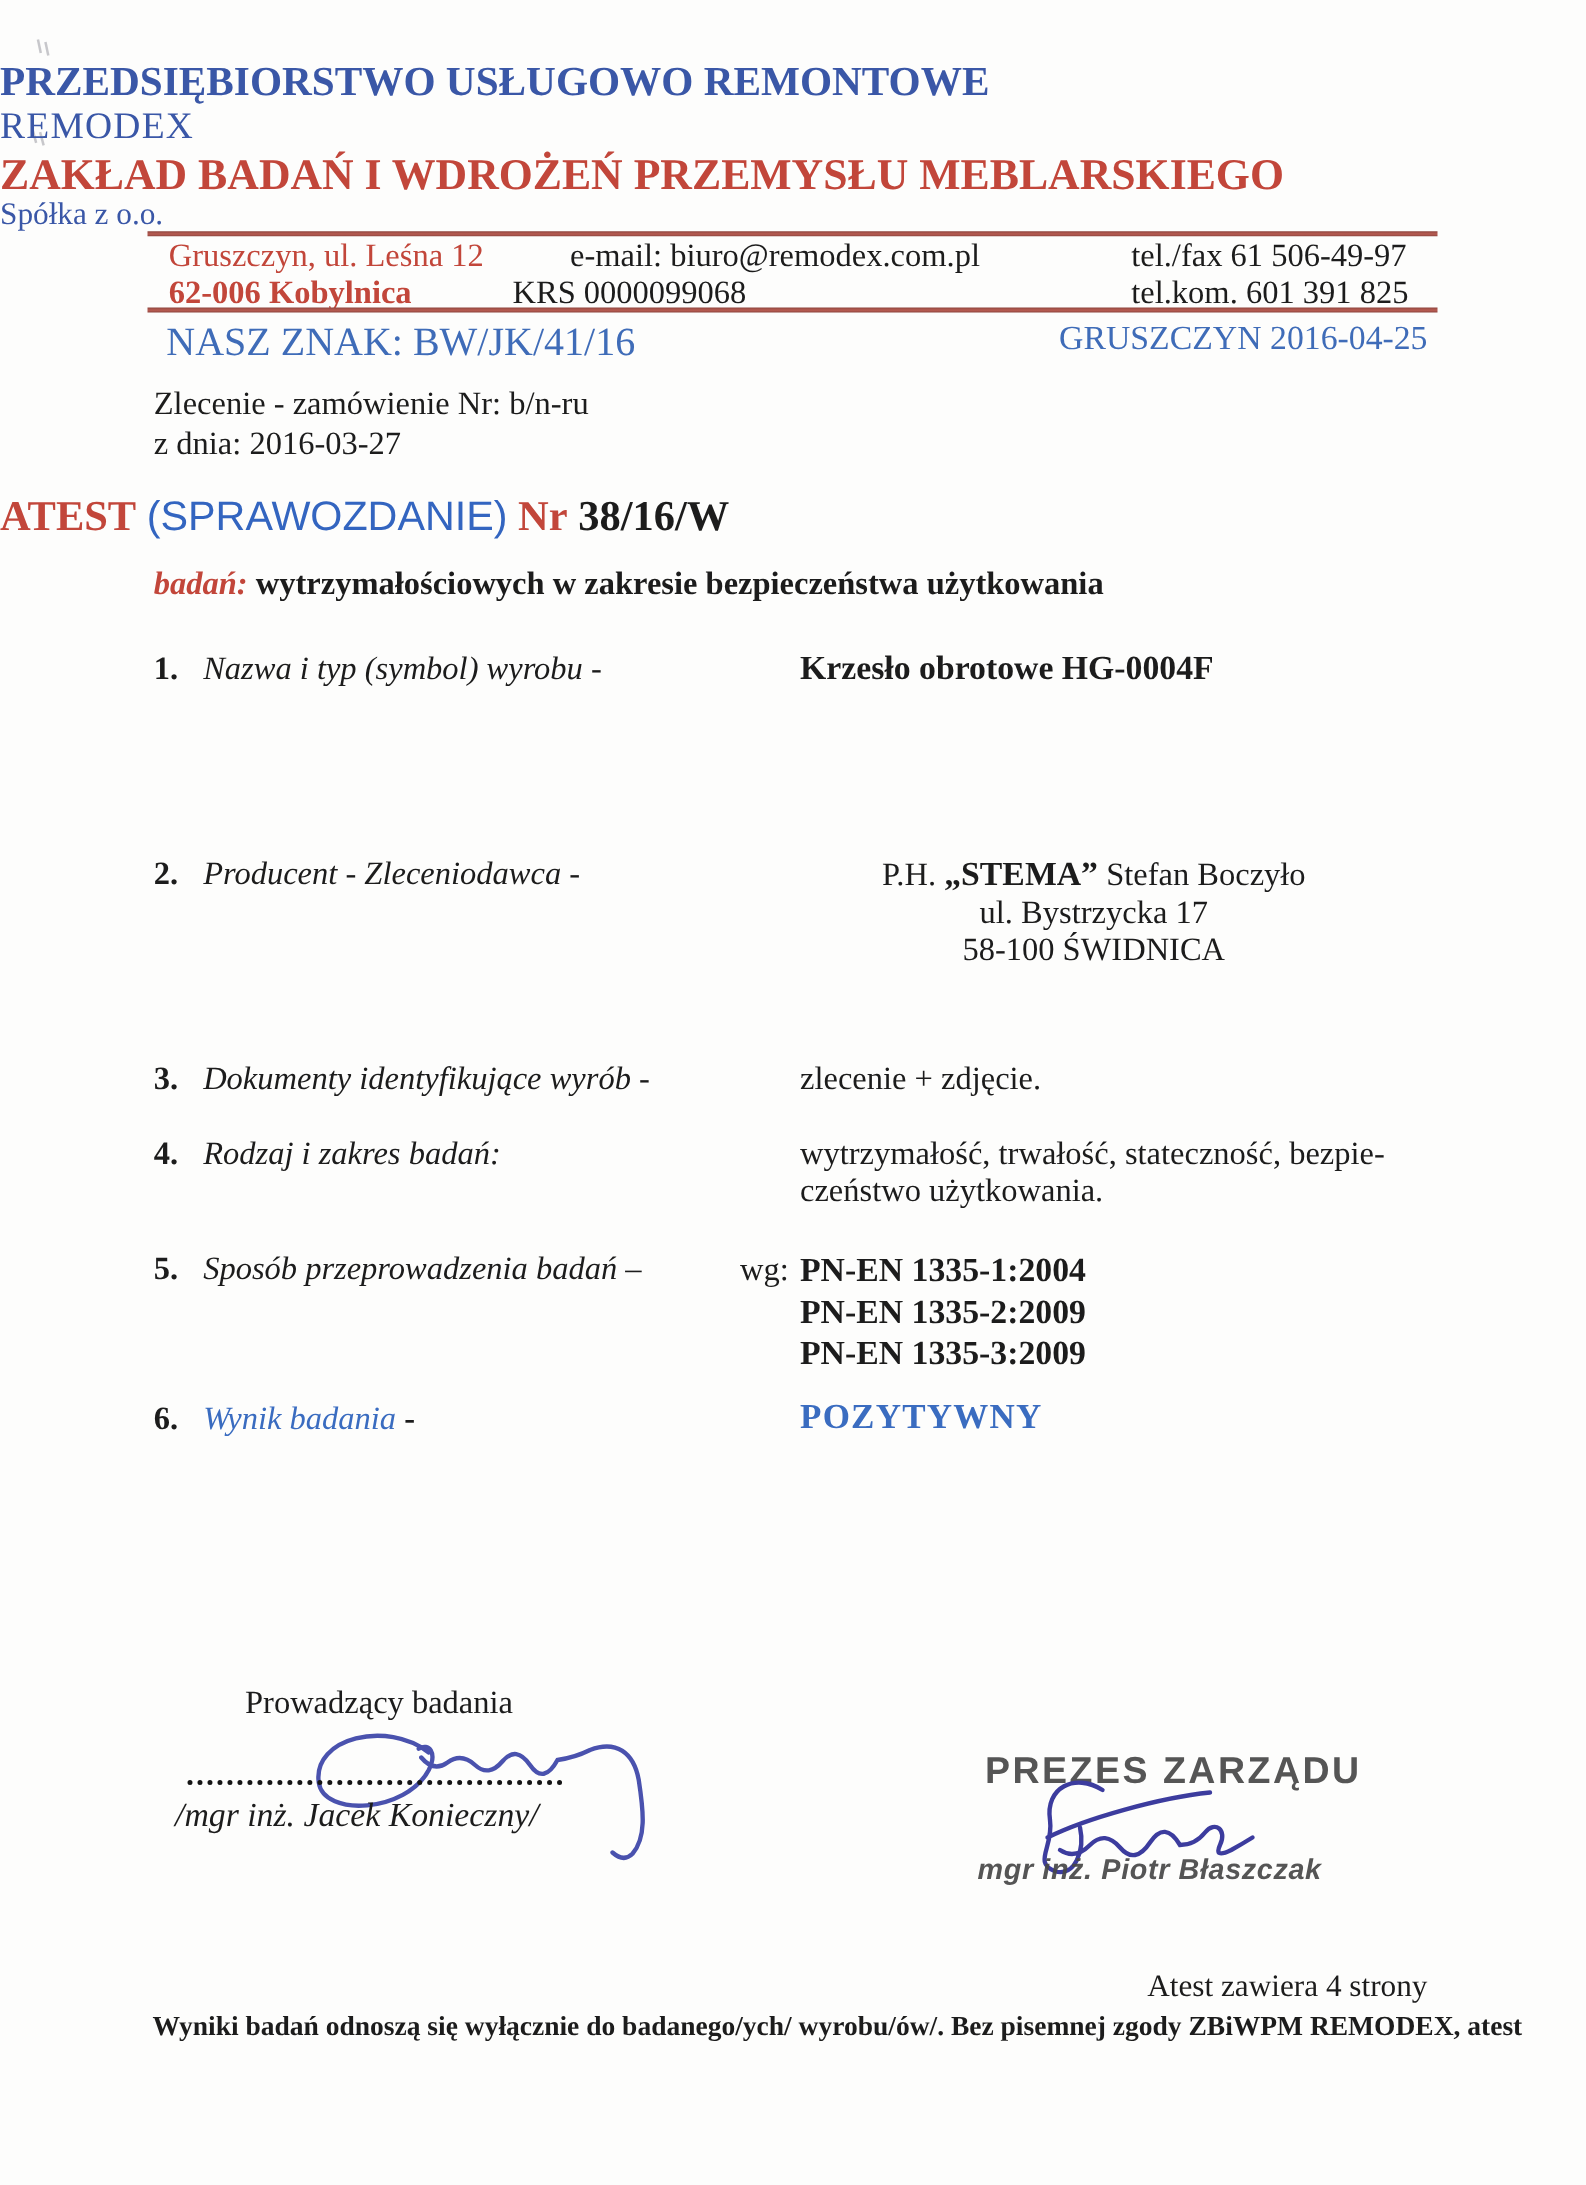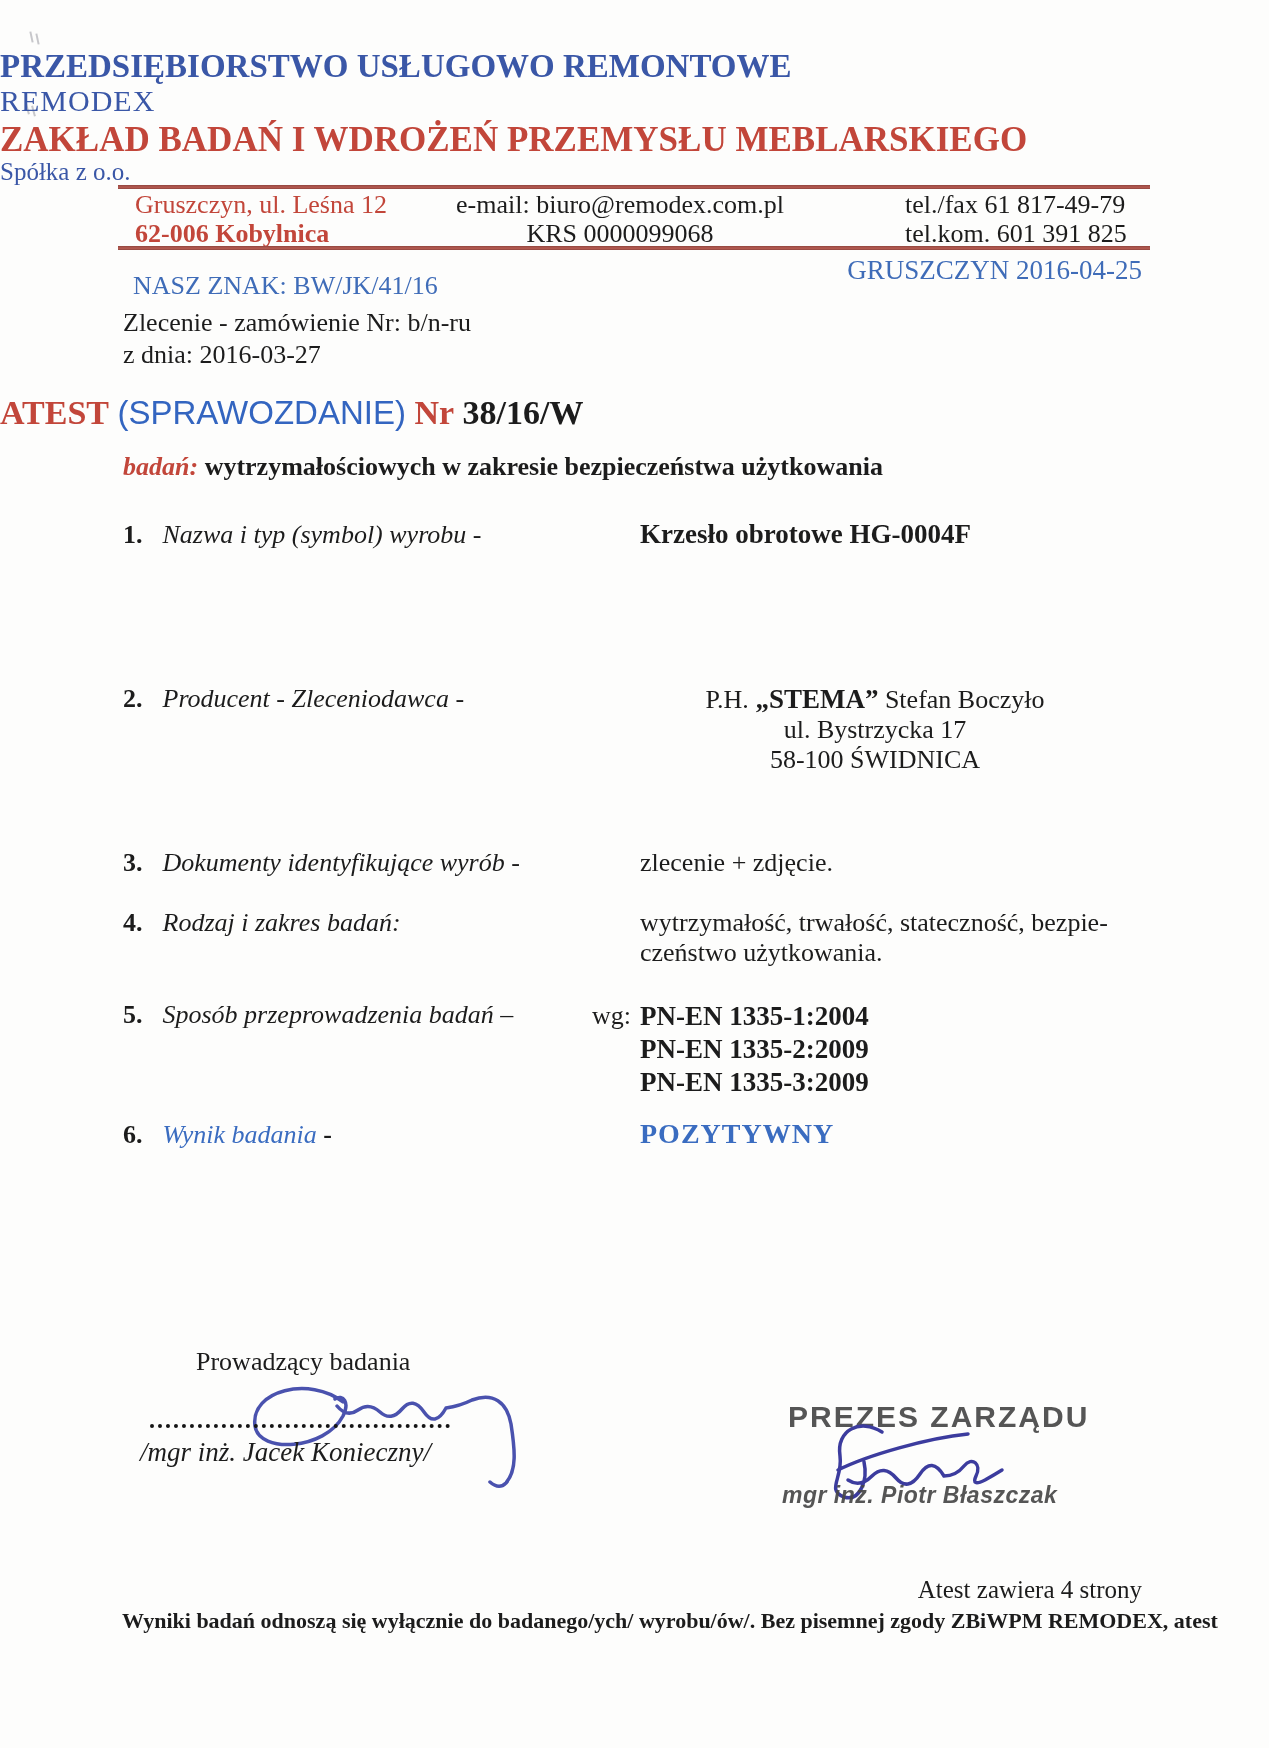--- a/index.html
+++ b/index.html
@@ -23,25 +23,25 @@
 
   .rule { left:118px; width:1032px; height:4px;
           background:linear-gradient(#8f453e,#b85c52 55%,#8f453e); }
   .rule1 { top:185px; }
   .rule2 { top:246px; }
 
   .contact { font-size:26px; }
   .addr1 { left:135px; top:190px; color:var(--header-red,#c2463a); }
   .addr2 { left:135px; top:219px; color:var(--header-red,#c2463a); font-weight:bold; }
   .email { left:410px; top:190px; width:420px; text-align:center; }
-  .krs   { left:410px; top:219px; width:420px; text-align:center; }
+  .krs   { left:410px; top:219px; width:420px; text-align:left; }
   .telfax{ left:905px; top:190px; }
   .telkom{ left:905px; top:219px; }
 
-  .ref-left  { left:133px;  top:255px; font-size:26px; color:var(--ref-blue,#3f6cb8);margin-top:16px; }
+  .ref-left  { left:133px;  top:255px; font-size:32px; color:var(--ref-blue,#3f6cb8); }
   .ref-right { right:127px; top:255px; font-size:27px; color:var(--ref-blue,#3f6cb8);text-align:right; }
 
   
   .order1 { left:123px; top:308px; font-size:26px; }
   .order2 { left:123px; top:340px; font-size:26px; }
 
   
   .doc-title { top:394px; font-size:34px; }
   .t-red   { color:var(--header-red,#c2463a); font-weight:bold; }
   .t-blue  { color:var(--title-blue,#3365c0); font-family:"Liberation Sans","DejaVu Sans",sans-serif; font-size:33px; }
@@ -113,21 +113,21 @@
   <div class="abs center h2">REMODEX</div>
   <div class="abs center h3">ZAKŁAD BADAŃ I WDROŻEŃ PRZEMYSŁU MEBLARSKIEGO</div>
   <div class="abs center h4">Spółka z o.o.</div>
 
   <div class="abs rule rule1"></div>
 
   <div class="abs contact addr1">Gruszczyn, ul. Leśna 12</div>
   <div class="abs contact addr2">62-006 Kobylnica</div>
   <div class="abs contact email">e-mail: biuro@remodex.com.pl</div>
   <div class="abs contact krs">KRS  0000099068</div>
-  <div class="abs contact telfax">tel./fax 61 817-49-79</div>
+  <div class="abs contact telfax">tel./fax 61 506-49-97</div>
   <div class="abs contact telkom">tel.kom. 601 391 825</div>
 
   <div class="abs rule rule2"></div>
 
   <div class="abs ref-left">NASZ ZNAK: BW/JK/41/16</div>
   <div class="abs ref-right">GRUSZCZYN 2016-04-25</div>
 
   <div class="abs order1">Zlecenie - zamówienie Nr: b/n-ru</div>
   <div class="abs order2">z dnia: 2016-03-27</div>
 

